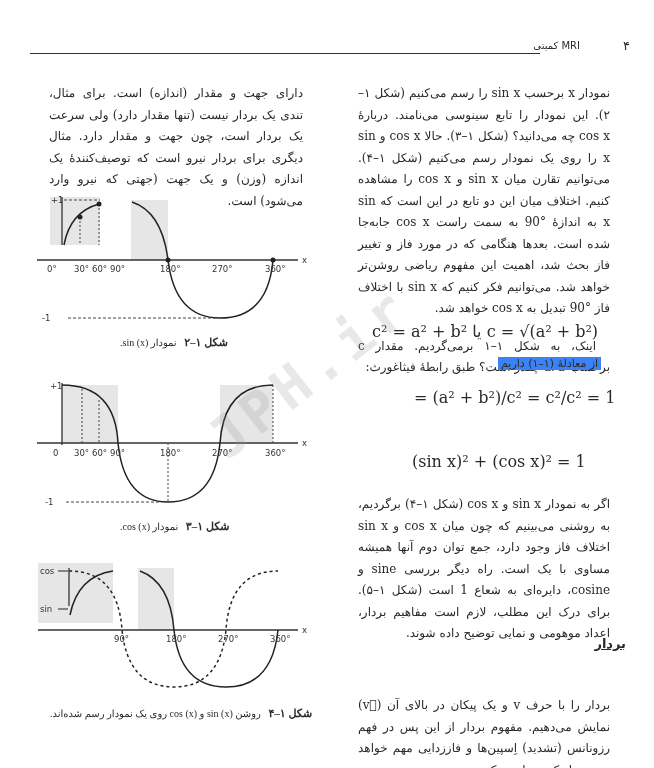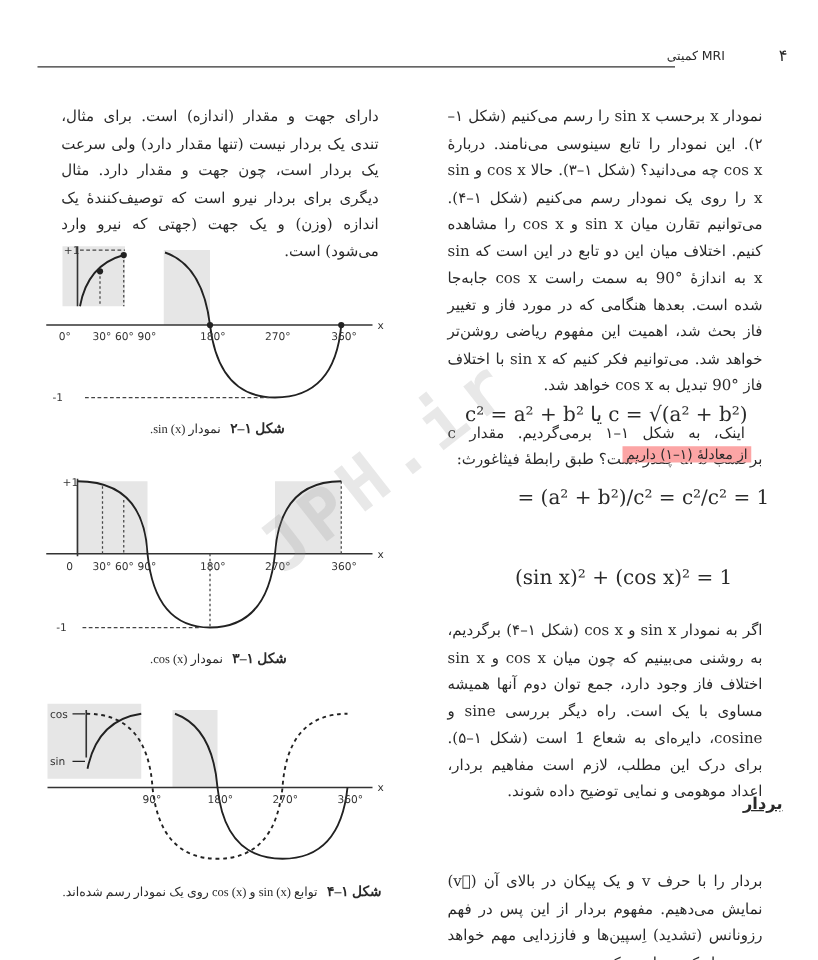--- a/index.html
+++ b/index.html
@@ -9,21 +9,21 @@
   .header .rule { position:absolute; left:0; right:90px; top:15px; height:1px; background:#333; }
   .header .title { position:absolute; right:50px; top:2px; font-size:10px; font-family:"DejaVu Sans", sans-serif; }
   .header .pageno { position:absolute; right:0; top:0; font-size:13px; font-family:"DejaVu Sans", sans-serif; }
   .col { position:absolute; direction:rtl; text-align:justify; font-size:12px; line-height:21.5px; }
   .col-right { left:342px; top:67px; width:284px; }
   .col-left { left:33px; top:67px; width:286px; }
   .para { margin:16px; }
   .indent { text-indent:14px; }
   .eq { direction:ltr; text-align:left; font-family:"DejaVu Serif", serif; font-style:normal; font-size:16px; }
   .eq1 { position:absolute; left:372px; top:322px; width:240px; }
-  .eqlabel { position:absolute; left:498px; top:357px; background:#fca5a5; font-size:11px; padding:0 3px; direction:rtl; font-family:"DejaVu Sans", sans-serif; }
+  .eqlabel { position:absolute; left:498px; top:357px; background:#3b82f6; font-size:11px; padding:0 3px; direction:rtl; font-family:"DejaVu Sans", sans-serif; }
   .eq2 { position:absolute; left:372px; top:388px; width:250px; line-height:20px; }
   .eq3 { position:absolute; left:412px; top:452px; }
   .col-right2 { left:342px; top:478px; width:284px; }
   .section-heading { position:absolute; right:28px; top:636px; font-weight:bold; font-size:13px; font-family:"DejaVu Sans", sans-serif; direction:rtl;text-decoration:underline; }
   .col-right3 { left:342px; top:679px; width:284px; }
   .caption { position:absolute; font-size:10px; direction:rtl; font-family:Liberation Serif, serif; white-space:nowrap; }
   .caption b { font-size:11px; }
   .watermark { position:absolute; left:190px; top:340px; font-size:56px; font-weight:bold; color:rgba(150,150,150,0.22);
                transform:rotate(-38deg); font-family:"DejaVu Sans Mono", monospace; letter-spacing:6px; pointer-events:none; }
   svg text { font-family:"DejaVu Sans", sans-serif; font-size:8.5px; fill:#333; }
@@ -138,16 +138,16 @@
   <text x="40" y="54">sin</text>
   <line x1="58" y1="51" x2="68" y2="51" stroke="#222"></line>
   <text x="114" y="84">90°</text>
   <text x="166" y="84">180°</text>
   <text x="218" y="84">270°</text>
   <text x="270" y="84">360°</text>
   <text x="302" y="75">x</text>
 </svg>
 <div class="caption" style="left:50px;top:707px">
   <b>شکل ۱–۴</b>&nbsp;&nbsp;
-  <span>توابع sin (x) و cos (x) روی یک نمودار رسم شده‌اند.</span>
+  <span>روشن sin (x) و cos (x) روی یک نمودار رسم شده‌اند.</span>
 </div>
 
 <div class="watermark">JPH.ir</div>
 
 </body></html>

